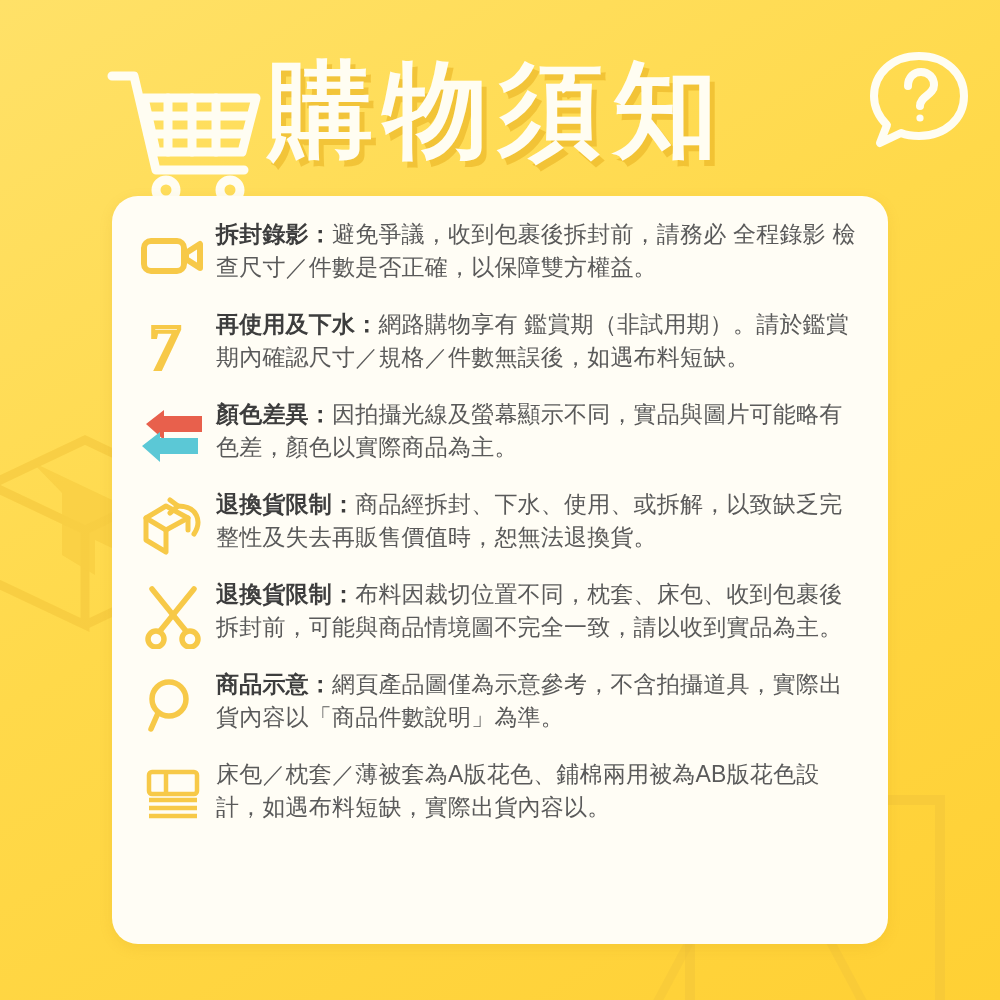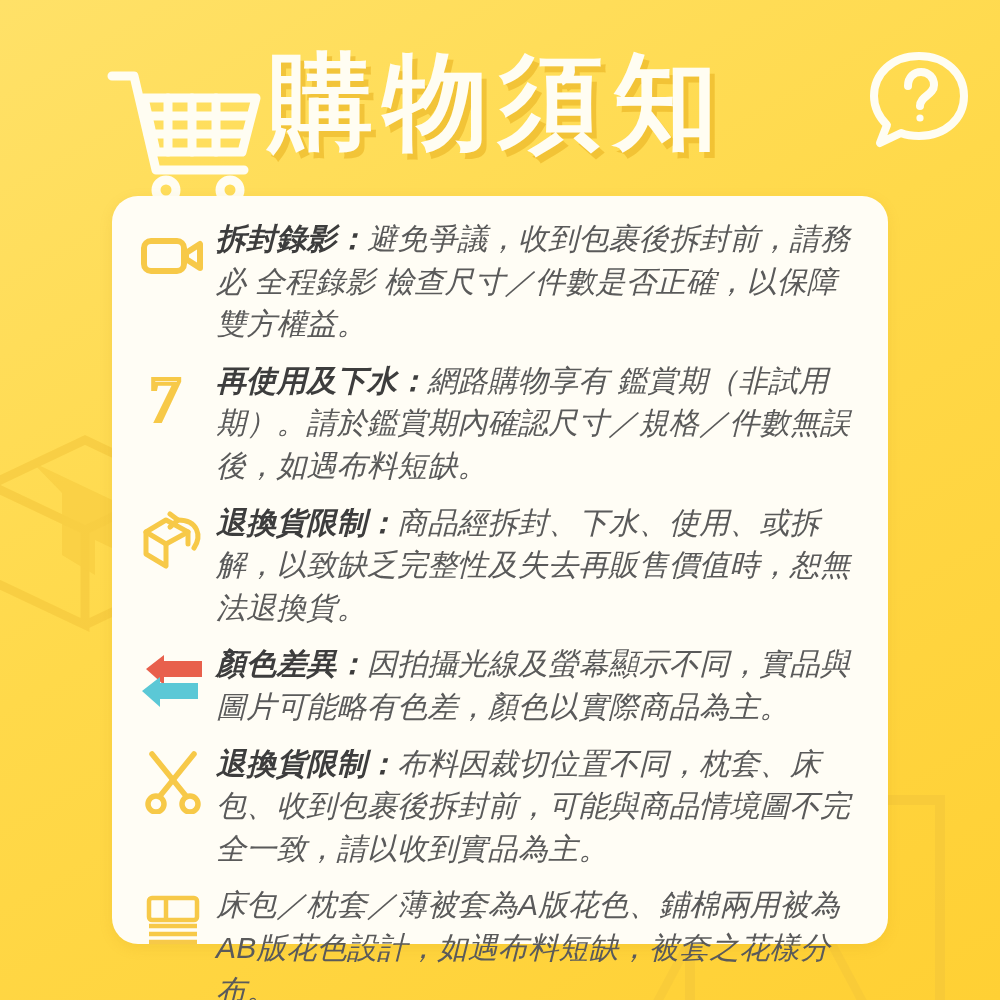--- a/index.html
+++ b/index.html
@@ -62,21 +62,21 @@
   .title {
     position: absolute;
     left: 268px;
     top: 36px;
     font-size: 105px;
     line-height: 1;
     font-weight: bold;
     color: #fffdf2;
     letter-spacing: 10px;
     text-shadow: 5px 6px 0 rgba(232, 175, 30, 0.55);
-    font-family: Liberation Mono, monospace;
+    font-family: Liberation Serif, serif;
     white-space: nowrap;
   }
   .q-bubble {
     position: absolute;
     left: 864px;
     top: 24px;
   }
 
   
   .card {
@@ -101,26 +101,25 @@
     width: 86px;
     min-width: 86px;
     height: 76px;
     display: flex;
     align-items: center;
     justify-content: center;
     padding-top: 4px;
   }
   .text-cell {
     flex: 1;
-    font-size: 30px;
+    font-size: 23px;
     line-height: 1.42;
     color: #4a4a4a;
     letter-spacing: 0.2px;
     padding-top: 4px;
-    font-style: italic;
   }
   .lead {
     color: #3d3d3d;
     font-weight: bold;
   }
   .body-txt {
     color: #5a5a5a;
   }
   svg { display: block; }
 </style>
@@ -203,73 +202,86 @@
           <text x="6" y="56" font-family="Liberation Serif, serif" font-size="64" fill="none" stroke="#f7c948" stroke-width="4">7</text>
         </svg>
       </div>
       <div class="text-cell">
         <span class="lead">再使用及下水：</span><span class="body-txt">網路購物享有 鑑賞期（非試用期）。請於鑑賞期內確認尺寸／規格／件數無誤後，如遇布料短缺。</span>
       </div>
     </div>
 
     <div class="row">
       <div class="icon-cell">
+        <svg width="70" height="56" viewBox="0 0 70 56">
+          <path d="M24 6 L62 6 L62 22 L24 22 L24 30 L6 14 L24 0 Z" transform="translate(2,2)" fill="#e8604c"></path>
+          <path d="M46 30 L8 30 L8 46 L46 46 L46 54 L64 38 L46 24 Z" transform="translate(-2,0) scale(-1,1) translate(-70,0)" fill="#5bc8d6"></path>
+        </svg>
+      </div>
+      <div class="text-cell">
+        <span class="lead">顏色差異：</span><span class="body-txt">因拍攝光線及螢幕顯示不同，實品與圖片可能略有色差，顏色以實際商品為主。</span>
+      </div>
+    </div>
+
+    <div class="row">
+      <div class="icon-cell">
         <svg width="66" height="60" viewBox="0 0 66 60">
           <g fill="none" stroke="#f7c948" stroke-width="5" stroke-linejoin="round" stroke-linecap="round">
             <path d="M6 22 L26 10 L48 22 L26 34 Z"></path>
             <path d="M6 22 L6 44 L26 56 L26 34"></path>
             <path d="M48 22 L48 34"></path>
             <path d="M38 10 C58 10 62 26 54 38"></path>
             <path d="M30 4 L38 10 L30 17"></path>
           </g>
         </svg>
       </div>
       <div class="text-cell">
         <span class="lead">退換貨限制：</span><span class="body-txt">商品經拆封、下水、使用、或拆解，以致缺乏完整性及失去再販售價值時，恕無法退換貨。</span>
       </div>
     </div>
 
     <div class="row">
       <div class="icon-cell">
-        <svg width="70" height="56" viewBox="0 0 70 56">
-          <path d="M24 6 L62 6 L62 22 L24 22 L24 30 L6 14 L24 0 Z" transform="translate(2,2)" fill="#e8604c"></path>
-          <path d="M46 30 L8 30 L8 46 L46 46 L46 54 L64 38 L46 24 Z" transform="translate(-2,0) scale(-1,1) translate(-70,0)" fill="#5bc8d6"></path>
-        </svg>
-      </div>
-      <div class="text-cell">
-        <span class="lead">顏色差異：</span><span class="body-txt">因拍攝光線及螢幕顯示不同，實品與圖片可能略有色差，顏色以實際商品為主。</span>
-      </div>
-    </div>
-
-    <div class="row">
-      <div class="icon-cell">
         <svg width="62" height="66" viewBox="0 0 62 66">
           <g fill="none" stroke="#f7c948" stroke-width="5.5" stroke-linecap="round">
             <path d="M10 6 L44 48"></path>
             <path d="M52 6 L18 48"></path>
             <circle cx="14" cy="56" r="8"></circle>
             <circle cx="48" cy="56" r="8"></circle>
           </g>
         </svg>
       </div>
       <div class="text-cell">
         <span class="lead">退換貨限制：</span><span class="body-txt">布料因裁切位置不同，枕套、床包、收到包裹後拆封前，可能與商品情境圖不完全一致，請以收到實品為主。</span>
       </div>
     </div>
 
+    <div class="row">
+      <div class="icon-cell">
+        <svg width="56" height="58" viewBox="0 0 56 58">
+          <g fill="none" stroke="#f7c948" stroke-width="5.5" stroke-linecap="round">
+            <circle cx="24" cy="22" r="17"></circle>
+            <path d="M13 36 L6 52"></path>
+          </g>
+        </svg>
+      </div>
+      <div class="text-cell">
+        <span class="lead">商品示意：</span><span class="body-txt">網頁產品圖僅為示意參考，不含拍攝道具，實際出貨內容以「商品件數說明」為準。</span>
+      </div>
+    </div>
 
     <div class="row">
       <div class="icon-cell">
         <svg width="58" height="56" viewBox="0 0 58 56">
           <g fill="none" stroke="#f7c948" stroke-width="4.5" stroke-linejoin="round">
             <rect x="5" y="4" width="48" height="22" rx="3"></rect>
             <path d="M22 4 L22 26"></path>
             <path d="M5 32 L53 32 M5 40 L53 40 M5 48 L53 48"></path>
           </g>
         </svg>
       </div>
       <div class="text-cell">
-        <span class="lead"></span><span class="body-txt">床包／枕套／薄被套為A版花色、鋪棉兩用被為AB版花色設計，如遇布料短缺，被套之花樣分布。</span>
+        <span class="lead"></span><span class="body-txt">床包／枕套／薄被套為A版花色、鋪棉兩用被為AB版花色設計，如遇布料短缺，實際出貨內容以。</span>
       </div>
     </div>
 
   </div>
 </div>
 
 </body></html>

